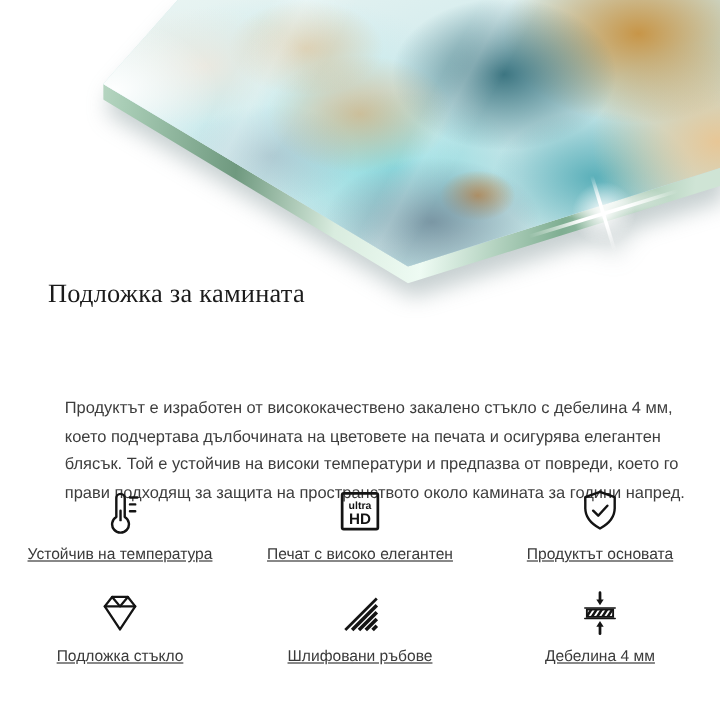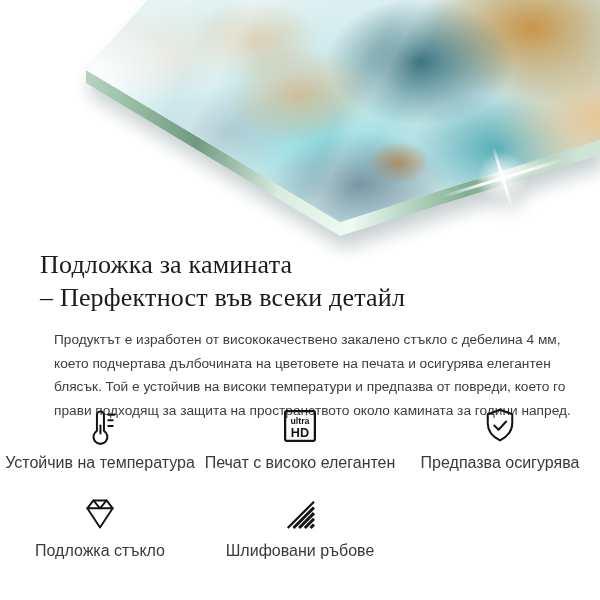--- a/index.html
+++ b/index.html
@@ -49,56 +49,55 @@
   }
   .sparkle::before, .sparkle::after {
     content:''; position:absolute; left:50%; top:50%;
     background: linear-gradient(90deg, rgba(255,255,255,0), #fff 35%, #fff 65%, rgba(255,255,255,0));
   }
   .sparkle::before { width:130px; height:3px; transform: translate(-50%,-50%) rotate(-17deg); }
   .sparkle::after  { width:66px;  height:2.5px; transform: translate(-50%,-50%) rotate(73deg); }
 
   
   .heading {
-    position:absolute; left:40px; top:248px; margin:0;
+    position:absolute; left:40px; top:228px; margin:0;
     font-family:"Liberation Serif", serif; font-weight:400;
-    font-size:26px; line-height:33px; color:#1b1b1b; letter-spacing:.2px;
+    font-size:22px; line-height:33px; color:#1b1b1b; letter-spacing:.2px;
   }
   .hline { display:block; }
   .desc {
     position:absolute; left:40px; top:314px; width:524px; margin:14px;
     font-size:13.7px; line-height:1.72; color:#3d3d3d;
   }
 
   
   .features {
     position:absolute; left:0; right:0; top:404px;
     display:grid; grid-template-columns:1fr 1fr 1fr; row-gap:20px;
   }
   .feature { display:flex; flex-direction:column; align-items:center; }
   .ficon { height:44px; display:flex; align-items:center; justify-content:center; }
   .ficon svg { width:42px; height:42px; display:block; }
-  .flabel { margin-top:6px; font-size:16px; color:#3a3a3a; }
+  .flabel { margin-top:6px; font-size:13px; color:#3a3a3a;text-decoration:underline; }
 </style>
 </head>
 <body>
 
 <div class="canvas">
 
   <section class="hero">
     <div class="glass">
       <div class="glass-side"></div>
       <div class="glass-face"></div>
       <div class="sparkle"></div>
     </div>
   </section>
 
   <h1 class="heading">
     <span class="hline">Подложка за камината</span>
-    <span class="hline">– Перфектност във всеки детайл</span>
   </h1>
 
   <p class="desc">Продуктът е изработен от висококачествено закалено стъкло с дебелина 4 мм, което подчертава дълбочината на цветовете на печата и осигурява елегантен блясък. Той е устойчив на високи температури и предпазва от повреди, което го прави подходящ за защита на пространството около камината за години напред.</p>
 
   <div class="features">
 
     <div class="feature">
       <div class="ficon">
         <svg viewBox="0 0 48 48" fill="none" stroke="#141414" stroke-width="2.3" stroke-linecap="round" stroke-linejoin="round">
           <path d="M20.5 29.5 V11.5 a4 4 0 0 1 8 0 v18 a8 8 0 1 1 -8 0 Z"></path>
@@ -120,21 +119,21 @@
       <div class="flabel">Печат с високо елегантен</div>
     </div>
 
     <div class="feature">
       <div class="ficon">
         <svg viewBox="0 0 48 48" fill="none" stroke="#141414" stroke-width="2.3" stroke-linecap="round" stroke-linejoin="round">
           <path d="M24 5.5 L38 10.5 v10.5 c0 9.5 -6.5 15.5 -14 19.5 c-7.5 -4 -14 -10 -14 -19.5 V10.5 Z"></path>
           <path d="M17.5 23.5 l4.8 4.8 L31 18.8"></path>
         </svg>
       </div>
-      <div class="flabel">Предпазва осигурява</div>
+      <div class="flabel">Продуктът основата</div>
     </div>
 
     <div class="feature">
       <div class="ficon">
         <svg viewBox="0 0 48 48" fill="none" stroke="#141414" stroke-width="2.2" stroke-linecap="round" stroke-linejoin="round">
           <path d="M9.5 17.5 L16.5 8.5 H31.5 L38.5 17.5 L24 39.5 Z"></path>
           <path d="M9.5 17.5 H38.5"></path>
           <path d="M16.5 8.5 L24 17.5 L31.5 8.5"></path>
         </svg>
       </div>
@@ -147,15 +146,34 @@
           <path d="M10 40 L40 10" stroke-width="2.6"></path>
           <path d="M16.5 40 L40 16.5" stroke-width="3.4"></path>
           <path d="M23 40 L40 23" stroke-width="3.4"></path>
           <path d="M29.5 40 L40 29.5" stroke-width="3.4"></path>
           <path d="M36 40 L40 36" stroke-width="3.4"></path>
         </svg>
       </div>
       <div class="flabel">Шлифовани ръбове</div>
     </div>
 
+    <div class="feature">
+      <div class="ficon">
+        <svg viewBox="0 0 48 48" fill="none" stroke="#141414" stroke-linecap="round">
+          <clipPath id="barClip">
+              <rect x="11.5" y="20.5" width="25" height="7"></rect>
+            </clipPath>
+          <path d="M24 4.5 v7.5" stroke-width="2.6"></path>
+          <path d="M20.5 11 L24 16.5 L27.5 11 Z" fill="#141414" stroke="none"></path>
+          <path d="M24 43.5 v-7.5" stroke-width="2.6"></path>
+          <path d="M20.5 37 L24 31.5 L27.5 37 Z" fill="#141414" stroke="none"></path>
+          <path d="M9.5 19 h29 M9.5 29 h29" stroke-width="1.4"></path>
+          <rect x="11.5" y="20.5" width="25" height="7" stroke-width="1.8"></rect>
+          <g clip-path="url(#barClip)" stroke-width="2.4" stroke-linecap="butt">
+            <path d="M9 31 l9 -14 M14 31 l9 -14 M19 31 l9 -14 M24 31 l9 -14 M29 31 l9 -14 M34 31 l9 -14"></path>
+          </g>
+        </svg>
+      </div>
+      <div class="flabel">Дебелина 4 мм</div>
+    </div>
 
   </div>
 </div>
 
 </body></html>

